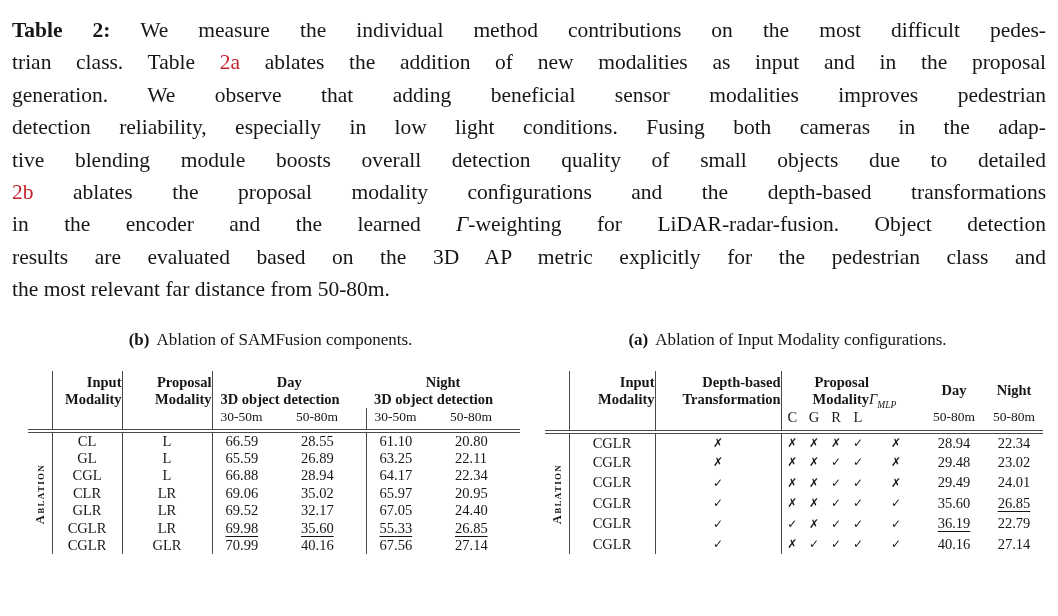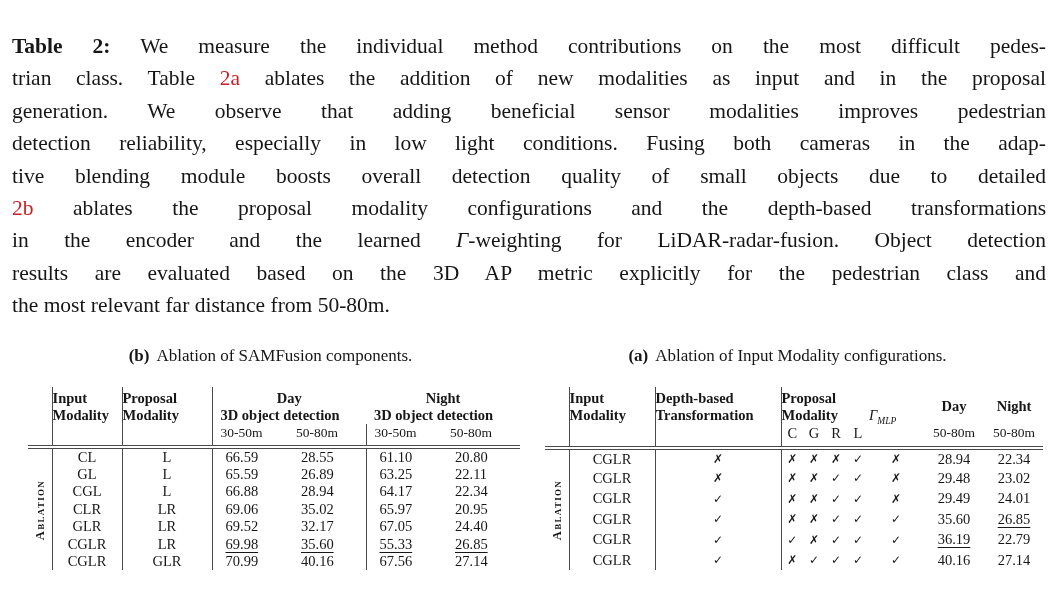--- a/index.html
+++ b/index.html
@@ -1,20 +1,20 @@
 <!DOCTYPE html>
 <html><head>
 <meta charset="utf-8">
 <style>
   html,body{margin:0;padding:0;background:#ffffff;}
   .page{
     position:relative;width:1058px;height:616px;overflow:hidden;
     background:#fff;color:var(--text,#161616);
     font-family:"Liberation Serif", serif;
-    box-sizing:border-box;padding:30px 12px 0 12px;
+    box-sizing:border-box;padding:14px 12px 0 12px;
   }
   
   .caption{font-size:21.5px;line-height:32.4px;}
   .cap-line{text-align:justify;text-align-last:justify;}
   .cap-line.last{text-align-last:left;}
   .seg-bold{font-weight:bold;}
   .seg-red{color:var(--accent-red,#c5232b);}
   .seg-italic{font-style:italic;}
   
   .subcaps{display:flex;margin-top:24px;}
@@ -22,21 +22,21 @@
   .sc-label{font-weight:bold;margin-right:7px;}
   
   .tables{display:flex;margin-top:21px;align-items:flex-start;}
   .half{flex:1;min-width:0;}
   table{border-collapse:collapse;table-layout:fixed;margin-left:16px;}
   th,td{padding:0;font-weight:normal;overflow:hidden;}
   .vl{border-right:1px solid var(--rule,#4a4a4a);}
   .br{border-bottom:4px double var(--rule,#4a4a4a);}
   th.h-main{
     font-weight:bold;font-size:14.5px;line-height:1.18;
-    white-space:pre-line;text-align:left;vertical-align:top;padding-top:3px;
+    white-space:pre-line;text-align:right;vertical-align:top;padding-top:3px;
   }
   .g-title{font-weight:bold;font-size:14.5px;text-align:center;line-height:1.18;padding-top:3px;}
   .g-sub{font-weight:bold;font-size:14.5px;text-align:left;padding-left:8px;line-height:1.18;white-space:nowrap;}
   th.h-range{font-size:13.5px;font-weight:normal;text-align:left;padding:1px 0 4px 8px;}
   th.h-range-c{font-size:13.5px;font-weight:normal;text-align:center;padding:1px 0 4px 0;}
   th.h-sub{font-size:14.5px;font-weight:normal;text-align:center;padding:1px 0 4px 0;}
   td.side,th.side-h{position:relative;}
   .rot{
     position:absolute;top:50%;left:50%;
     transform:translate(-50%,-50%) rotate(-90deg);

